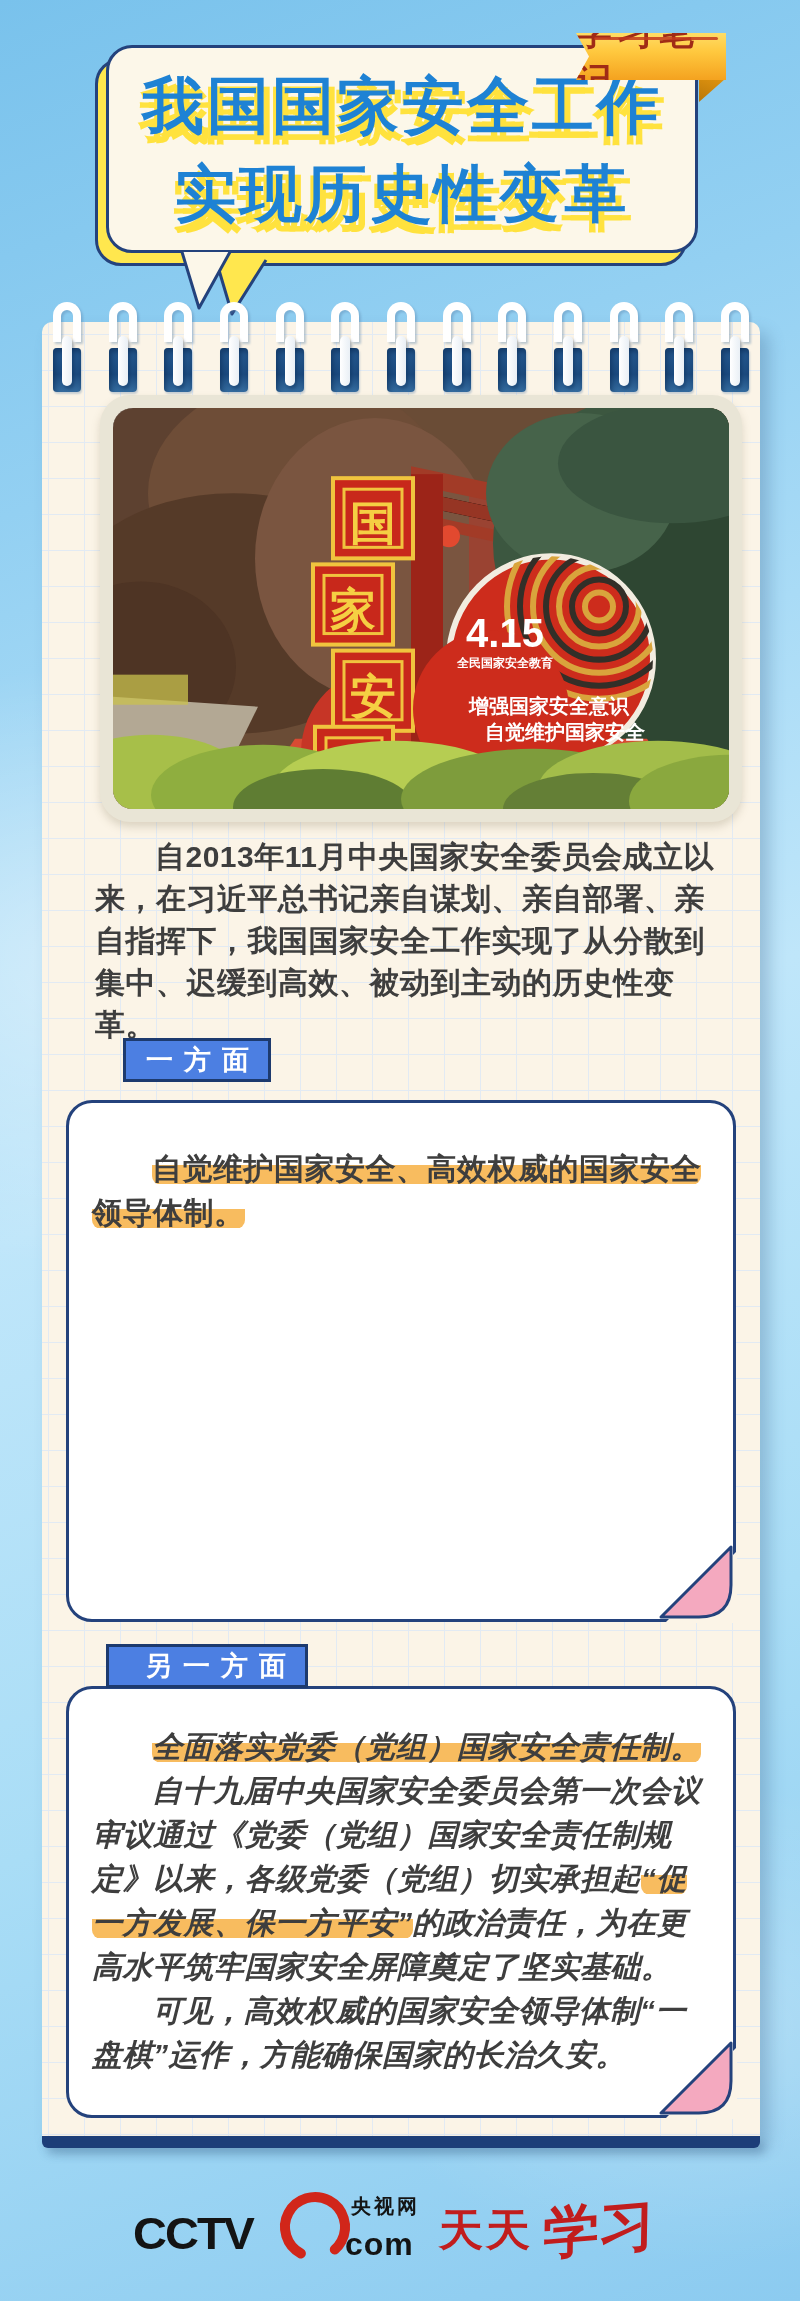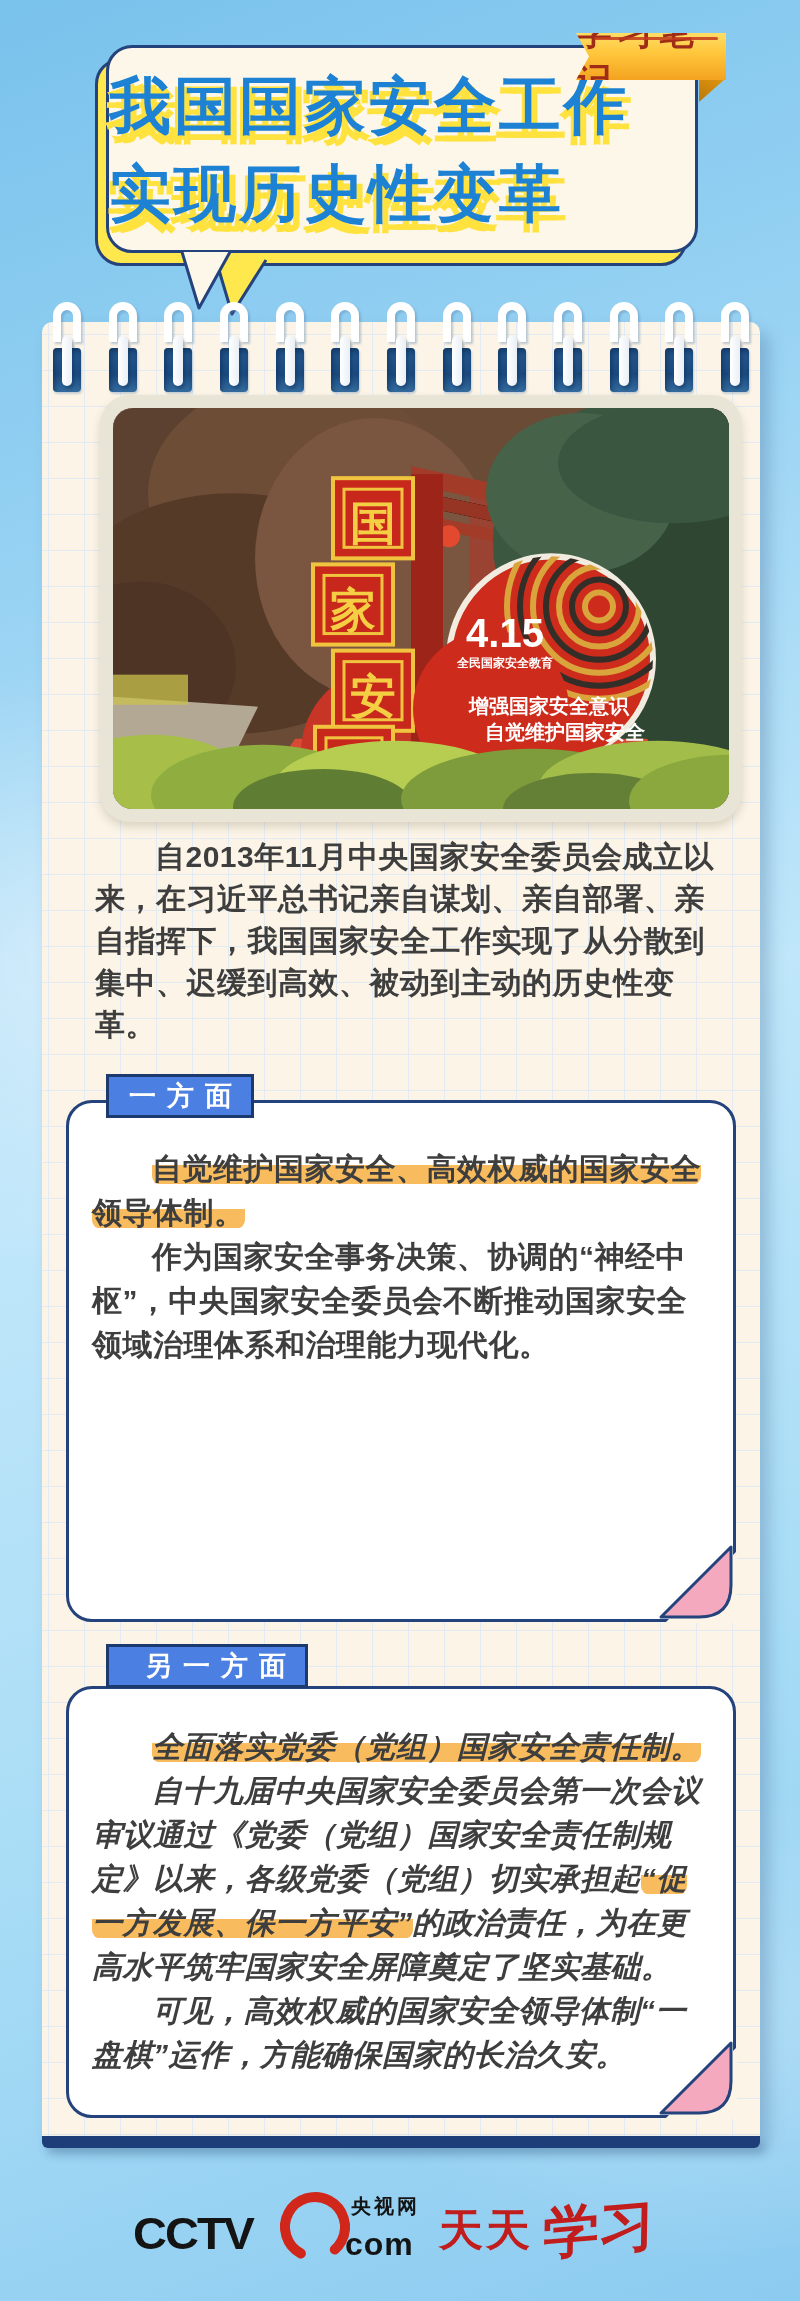--- a/index.html
+++ b/index.html
@@ -10,21 +10,21 @@
       radial-gradient(700px 500px at 12% 42%, rgba(255,255,255,.45), rgba(255,255,255,0) 60%),
       radial-gradient(600px 400px at 88% 88%, rgba(255,255,255,.25), rgba(255,255,255,0) 60%),
       linear-gradient(160deg,#79c2ec 0%, #93d0f2 20%, #bfe6fa 48%, #a9ddf6 72%, #8ccbf0 100%);
   }
 
   
   .bubble-shadow { position:absolute; left:95px; top:58px; width:592px; height:208px;
     background:#ffe74e; border:3px solid #24427c; border-radius:26px; z-index:1; }
   .bubble { position:absolute; left:106px; top:45px; width:592px; height:208px;
     background:#fcf7e9; border:3px solid #24427c; border-radius:26px; z-index:3; }
-  .title { width:100%; text-align:left; padding-top:14px;
+  .title { width:100%; text-align:center; padding-top:14px;
     font-size:62px; font-weight:bold; color:#1e82d4; letter-spacing:3px; line-height:88px;
     text-shadow:6px 9px 0 #ffe23e, -3px 9px 0 #ffe23e; }
   .tail-yellow { position:absolute; left:170px; top:258px; z-index:2; }
   .tail-white  { position:absolute; left:170px; top:250px; z-index:4; }
 
   .ribbon { position:absolute; left:576px; top:33px; width:150px; height:47px; z-index:6;
     background:linear-gradient(180deg,#ffdd66 0%,#ffc83e 40%,#f4a21f 100%);
     clip-path:polygon(0 0,100% 0,100% 100%,0 100%,13px 50%);
     display:flex; align-items:center; justify-content:center;
     color:#a02b16; font-size:36px; font-weight:bold; letter-spacing:5px; }
@@ -281,25 +281,24 @@
         <ellipse cx="420" cy="390" rx="132" ry="50" fill="#7e9c3c"></ellipse>
         <ellipse cx="545" cy="380" rx="120" ry="48" fill="#a3bd4a"></ellipse>
         <ellipse cx="480" cy="400" rx="90" ry="36" fill="#647f36"></ellipse>
         <ellipse cx="616" cy="392" rx="100" ry="46" fill="#8aa83e"></ellipse>
       </svg>
     </div>
   </div>
 
   <p class="intro">自2013年11月中央国家安全委员会成立以来，在习近平总书记亲自谋划、亲自部署、亲自指挥下，我国国家安全工作实现了从分散到集中、迟缓到高效、被动到主动的历史性变革。</p>
 
-  <div class="sec-label" style="top:1074px;">一方面</div>
+  <div class="sec-label" style="top:1038px;margin-left:17px;">一方面</div>
   <div class="sec-box" style="top:1100px; height:522px;">
     <div>
         <p><span class="hl">自觉维护国家安全、高效权威的国家安全领导体制。</span></p>
-        <p><span>作为国家安全事务决策、协调的“神经中枢”，中央国家安全委员会不断推动国家安全领域治理体系和治理能力现代化。</span></p>
       </div>
     <svg class="fold-corner" width="92" height="92">
       <polygon points="20,92 92,20 92,92" fill="#fbf4e7"></polygon>
       <path d="M16,86 L86,16 L86,54 Q86,86 54,86 Z" fill="#f4a9bf" stroke="#24427c" stroke-width="3" stroke-linejoin="round"></path>
     </svg>
   </div>
 
   <div class="sec-label" style="top:1644px;padding-left:36px;">另一方面</div>
   <div class="sec-box" style="top:1686px; height:432px; padding-top:36px;font-style:italic;">
     <div>

